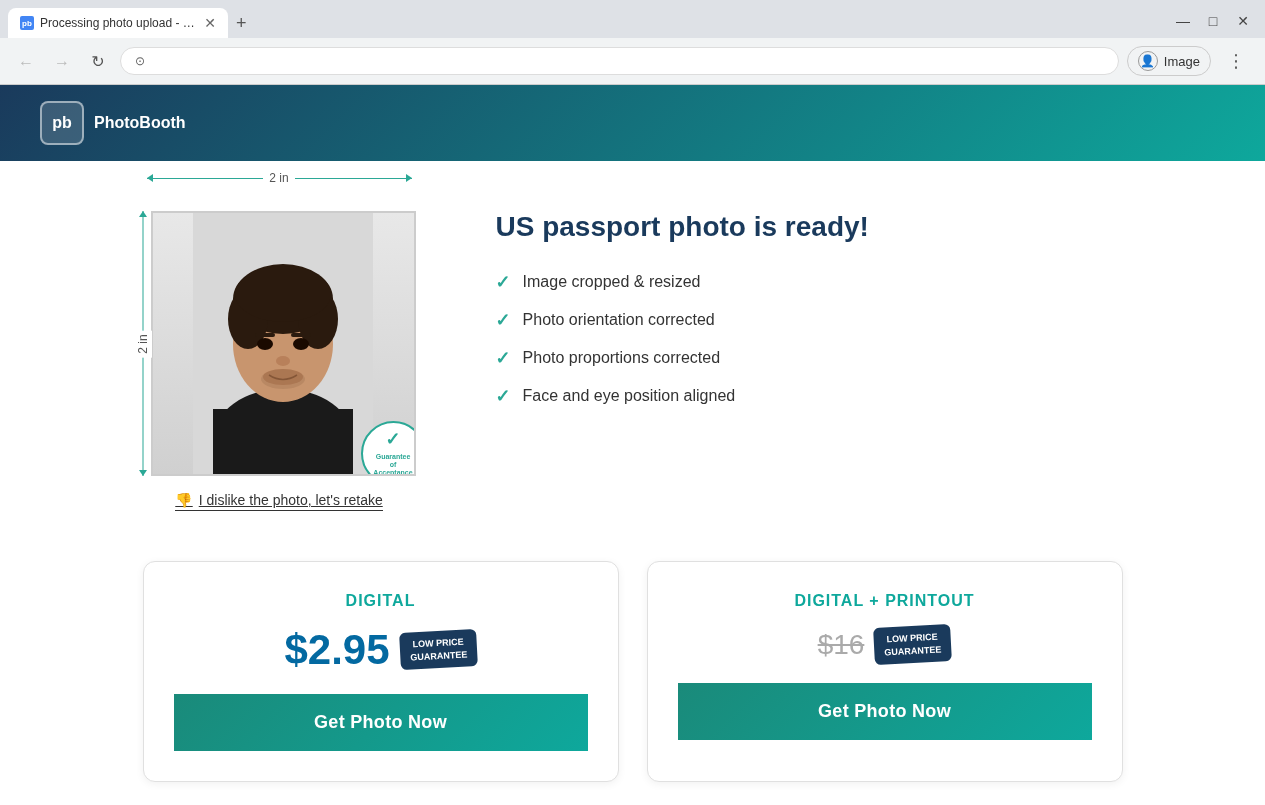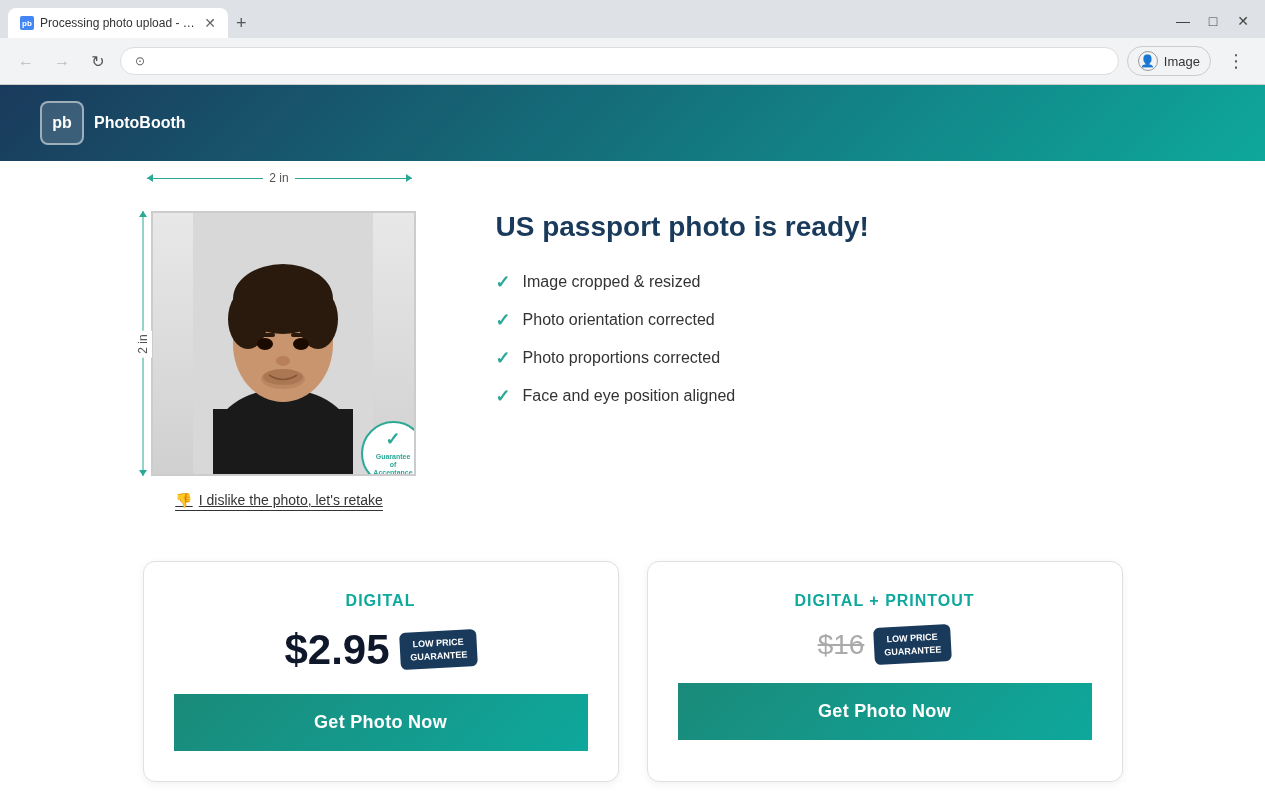--- a/index.html
+++ b/index.html
@@ -316,21 +316,21 @@
     .pricing-amount-row {
       display: flex;
       align-items: center;
       gap: 10px;
       margin-bottom: 20px;
     }
 
     .price-main {
       font-size: 42px;
       font-weight: 700;
-      color: #0f172a;
+      color: #0369a1;
     }
 
     .price-old {
       font-size: 28px;
       font-weight: 400;
       color: #aaa;
       text-decoration: line-through;
     }
 
     .badge-guarantee {

